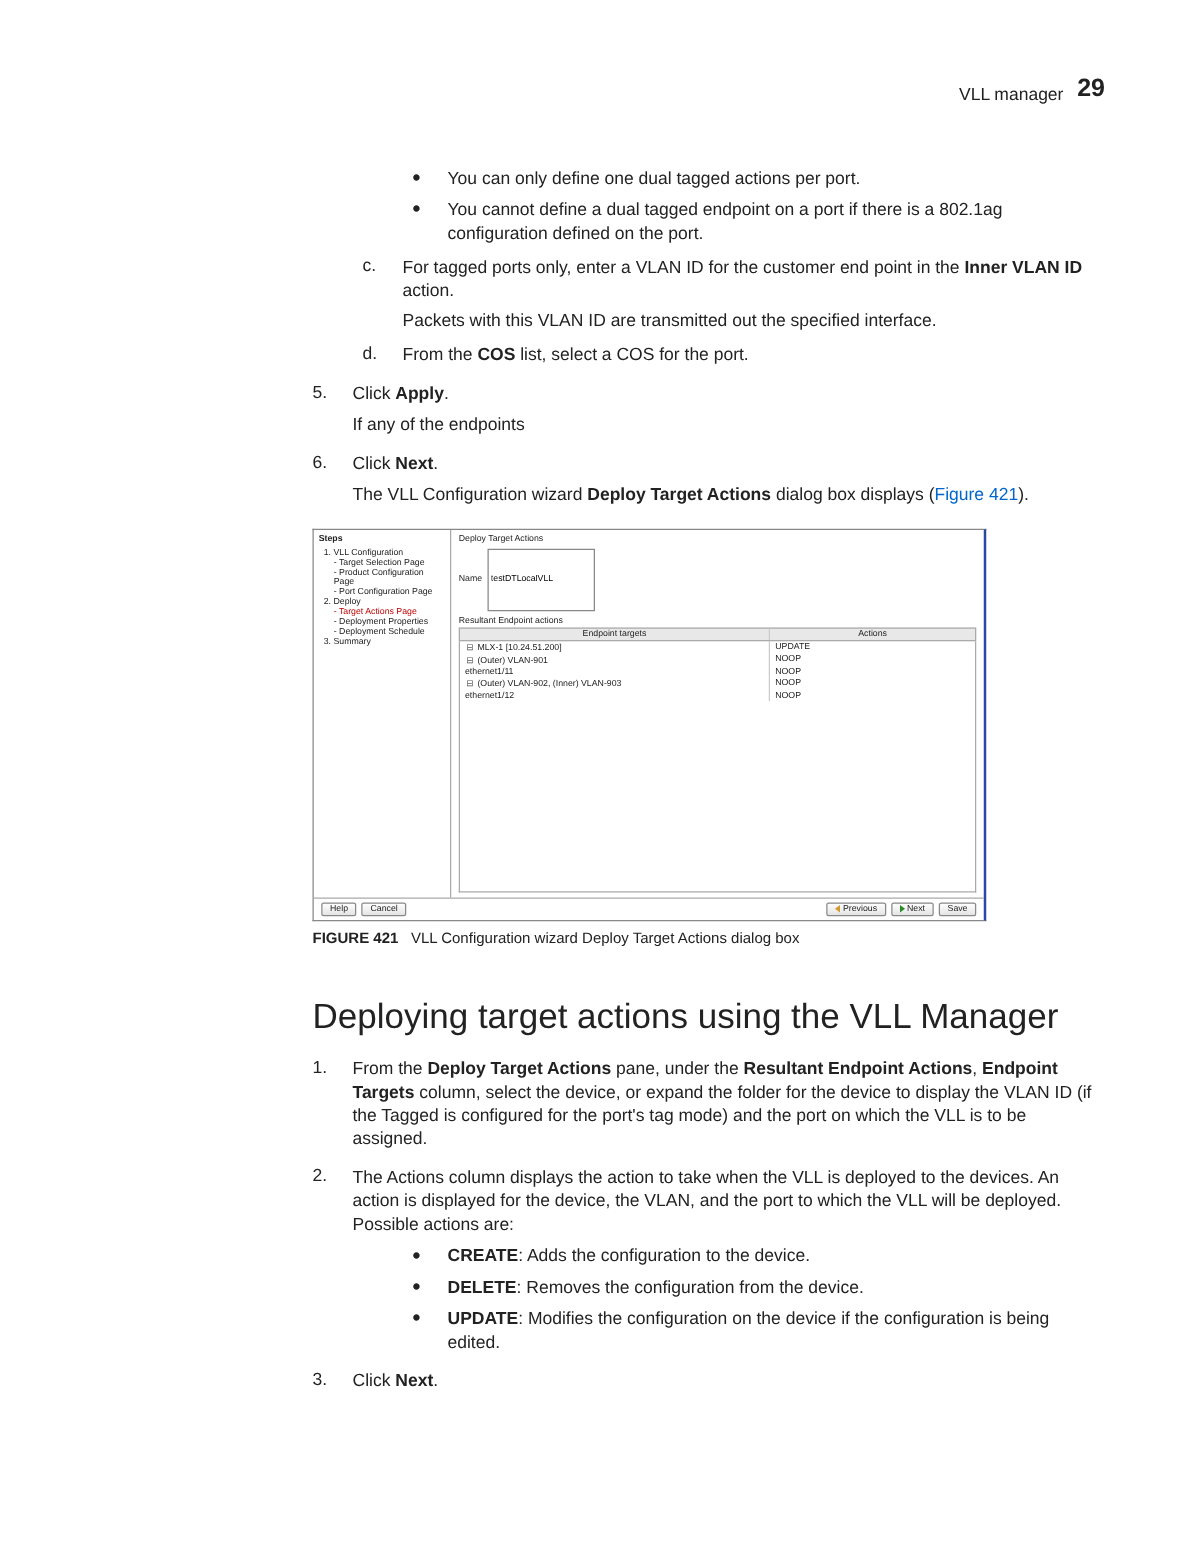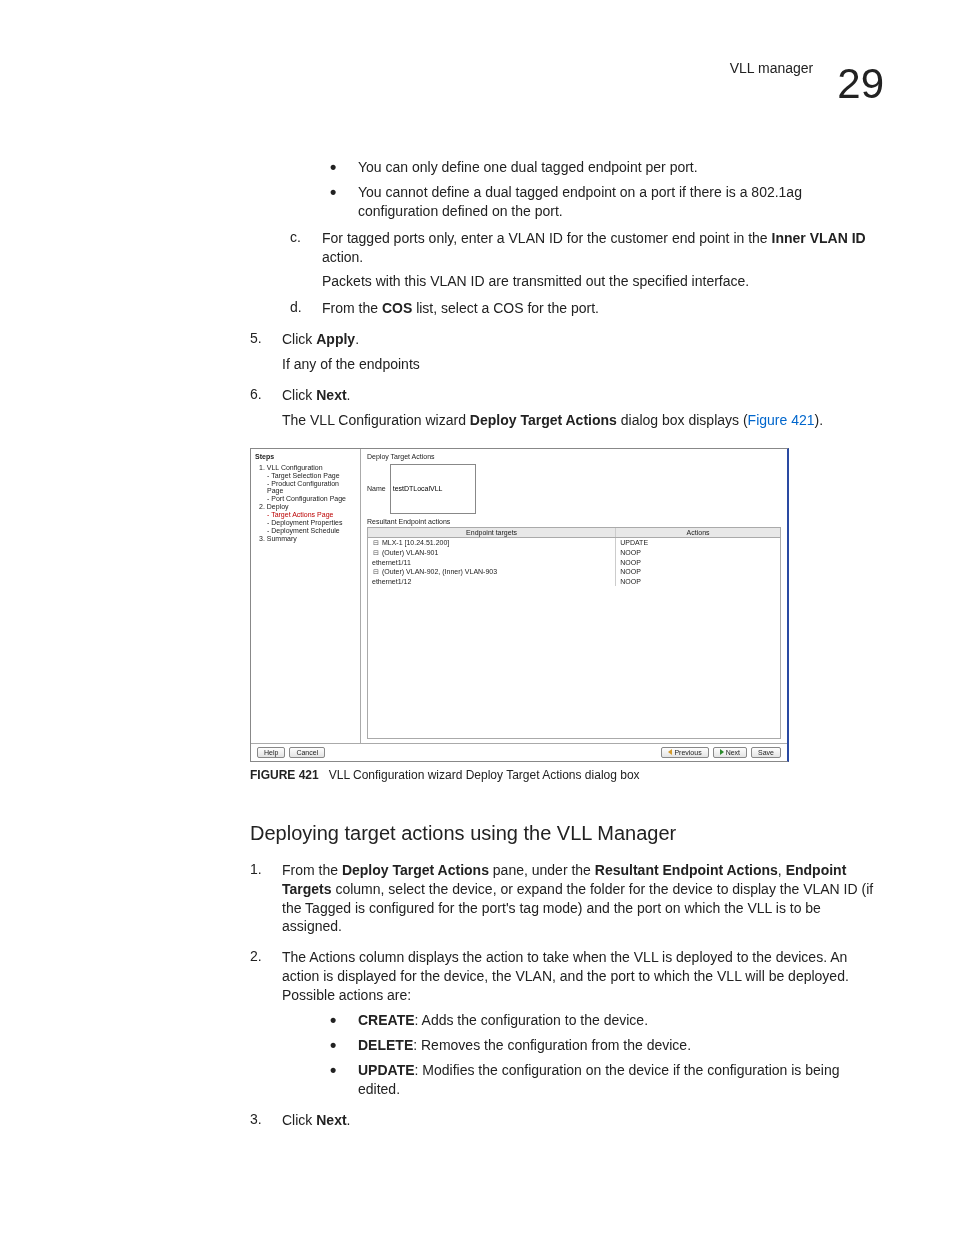--- a/index.html
+++ b/index.html
@@ -10,26 +10,26 @@
     background: #fff;
     width: 954px;
   }
   .page {
     padding: 60px 70px 40px 70px;
     box-sizing: border-box;
   }
   .header {
     display: flex;
     justify-content: flex-end;
-    align-items: flex-start;
-    gap: 24px;
+    align-items: flex-end;
+    gap: 11px;
     margin-bottom: 50px;
   }
   .header .title { font-size: 14px; }
-  .header .chapter { font-size: 42px; font-weight: normal; }
+  .header .chapter { font-size: 20px; font-weight: bold; }
   .numbered {
     display: flex;
     gap: 14px;
     margin: 12px 0 6px 180px;
   }
   .lettered {
     display: flex;
     gap: 14px;
     margin: 8px 0 6px 220px;
   }
@@ -45,21 +45,21 @@
     line-height: 1.35;
   }
   .subtext-num {
     margin: 6px 0 6px 212px;
     line-height: 1.35;
   }
   .bold { font-weight: bold; margin-top: 36px; }
   .line { line-height: 1.35; }
   a.figref { color: #0066cc; text-decoration: none; }
   h2.section-heading {
-    font-size: 20px;
+    font-size: 28px;
     font-weight: normal;
     margin: 40px 0 16px 180px;
   }
   
   .figure-wrap { margin: 18px 0 6px 180px; }
   .figure-caption { margin: 6px 0 0 0; font-size: 12px; }
   .figure-caption .figlabel { font-weight: bold; }
   .dialog {
     width: 536px;
     border: 1px solid #888;
@@ -119,21 +119,21 @@
 
 <div class="page">
 
   <div class="header">
     <span class="title">VLL manager</span>
     <span class="chapter">29</span>
   </div>
 
   <div class="bulleted">
     <span class="dot">•</span>
-    <span class="line">You can only define one dual tagged endpoint per port.</span>
+    <span class="line">You can only define one dual tagged actions per port.</span>
   </div>
   <div class="bulleted">
     <span class="dot">•</span>
     <span class="line">You cannot define a dual tagged endpoint on a port if there is a 802.1ag configuration defined on the port.</span>
   </div>
 
   <div class="lettered">
     <span class="marker">c.</span>
     <span class="line">
       <span>For tagged ports only, enter a VLAN ID for the customer end point in the </span><span class="bold">Inner VLAN ID</span><span> action.</span>

